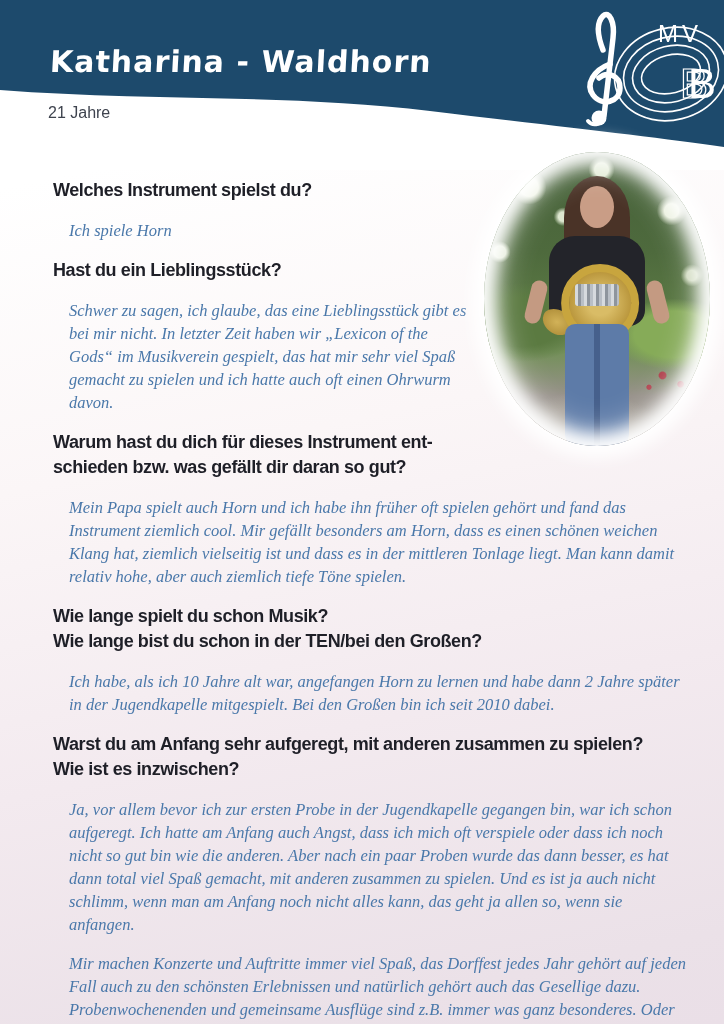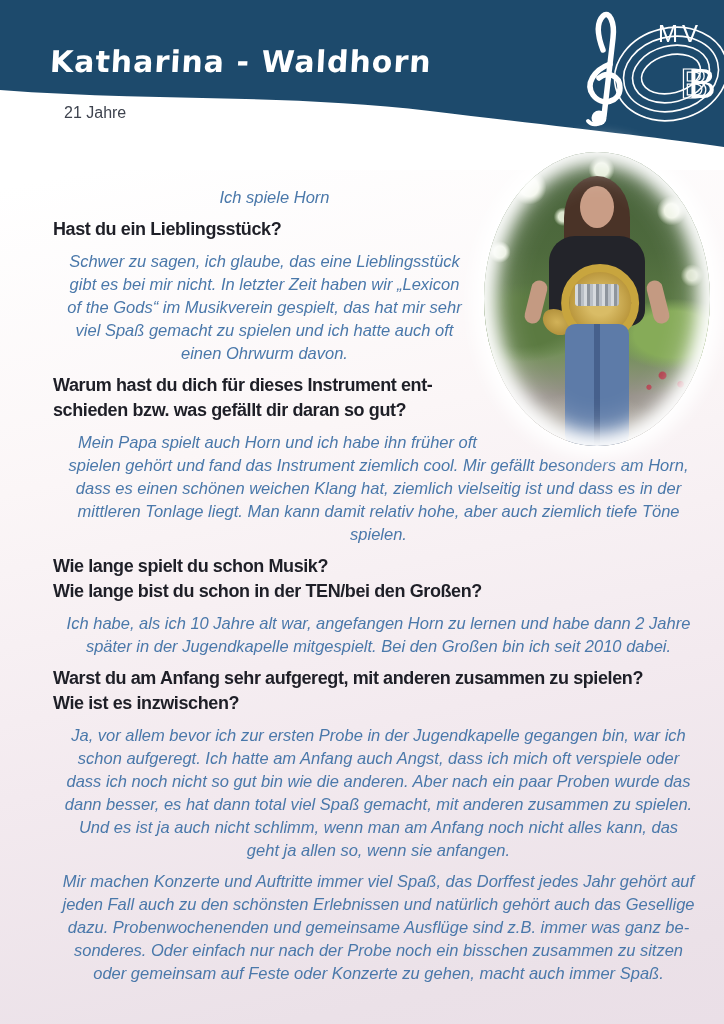--- a/index.html
+++ b/index.html
@@ -10,21 +10,21 @@
   }
   
   .header{position:absolute;top:0;left:0;width:724px;height:170px;}
   .header svg.wave{position:absolute;top:0;left:0;}
   .page-title{
     position:absolute;left:50px;top:44px;color:#ffffff;
     font-family:"DejaVu Sans",sans-serif;font-weight:bold;font-size:30px;
     letter-spacing:1px;transform:skewX(-3deg);
   }
   .page-subtitle{
-    position:absolute;left:64px;top:104px;color:#3e434e;font-size:16px;
+    position:absolute;left:48px;top:104px;color:#3e434e;font-size:16px;
   }
   .logo{position:absolute;left:576px;top:2px;width:148px;height:142px;}
   
   .content{
     position:absolute;top:178px;left:53px;width:651px;
   }
   .photo{
     float:right;width:226px;height:294px;margin:-26px -6px 8px 16px;
     border-radius:50%;position:relative;overflow:hidden;
     shape-outside:ellipse(120px 153px at 50% 50%);shape-margin:10px;
@@ -69,23 +69,23 @@
   .ph-feather{inset:-1px;border-radius:50%;
     box-shadow:inset 0 0 16px 12px rgba(255,255,255,.97), inset 0 0 30px 16px rgba(255,255,255,.45);}
   
   .qa{margin:0 0 7px 0;}
   .question{
     color:#1e1f27;font-weight:bold;font-size:18px;line-height:25px;
     letter-spacing:-0.4px;white-space:pre-line;margin:0 0 2px 0;
     hyphens:manual;-webkit-hyphens:manual;
   }
   .answer{
-    color:#4a78aa;font-family:Liberation Sans, sans-serif;font-style:italic;
-    font-size:16.5px;line-height:23px;margin:8px;
-    hyphens:manual;text-align:center;-webkit-hyphens:manual;
+    color:#4a78aa;font-family:Liberation Serif, serif;font-style:italic;
+    font-size:16.5px;line-height:23px;margin:16px;
+    hyphens:manual;-webkit-hyphens:manual;
   }
 </style>
 </head>
 <body>
 
 <div class="header">
   <svg class="wave" width="724" height="170" viewBox="0 0 724 170">
     <rect x="0" y="0" width="724" height="170" fill="#1d4a6c"></rect>
     <path d="M0,90 C140,101 290,94 430,111 C555,126 655,137 724,147 L724,170 L0,170 Z" fill="#ffffff"></path>
   </svg>
@@ -124,20 +124,21 @@
     <div class="ph-arm-l"></div>
     <div class="ph-arm-r"></div>
     <div class="ph-bell"></div>
     <div class="ph-horn"></div>
     <div class="ph-keys"></div>
     <div class="ph-jeans"></div>
     <div class="ph-feather"></div>
   </div>
 
   <div class="qa">
+    <p class="question">Welches Instrument spielst du?</p>
     <p class="answer">Ich spiele Horn</p>
   </div>
 
   <div class="qa">
     <p class="question">Hast du ein Lieblingsstück?</p>
     <p class="answer">Schwer zu sagen, ich glaube, das eine Lieblingsstück gibt es bei mir nicht. In letzter Zeit haben wir „Lexicon of the Gods“ im Musikverein ge­spielt, das hat mir sehr viel Spaß gemacht zu spielen und ich hatte auch oft einen Ohrwurm davon.</p>
   </div>
 
   <div class="qa">
     <p class="question">Warum hast du dich für dieses Instrument ent­schieden bzw. was gefällt dir daran so gut?</p>

